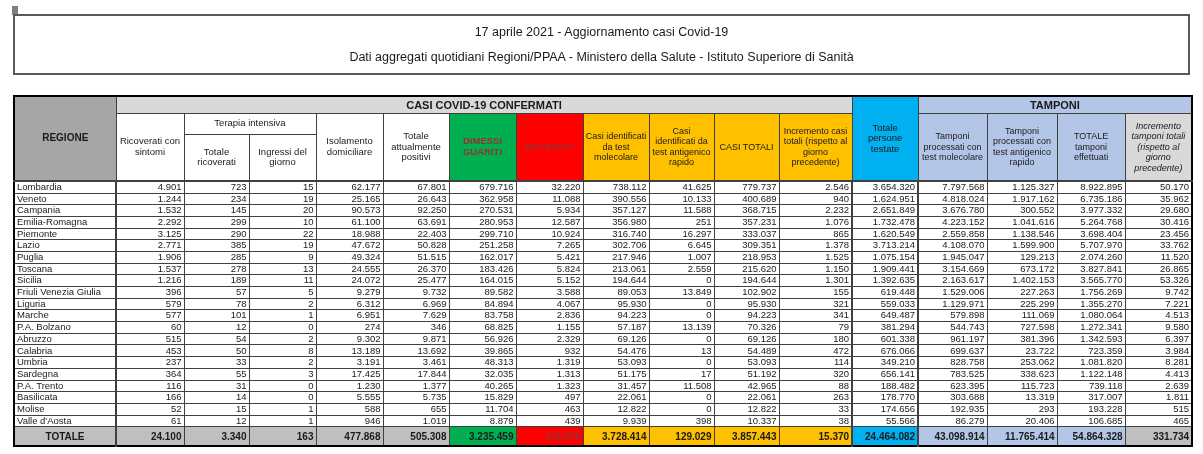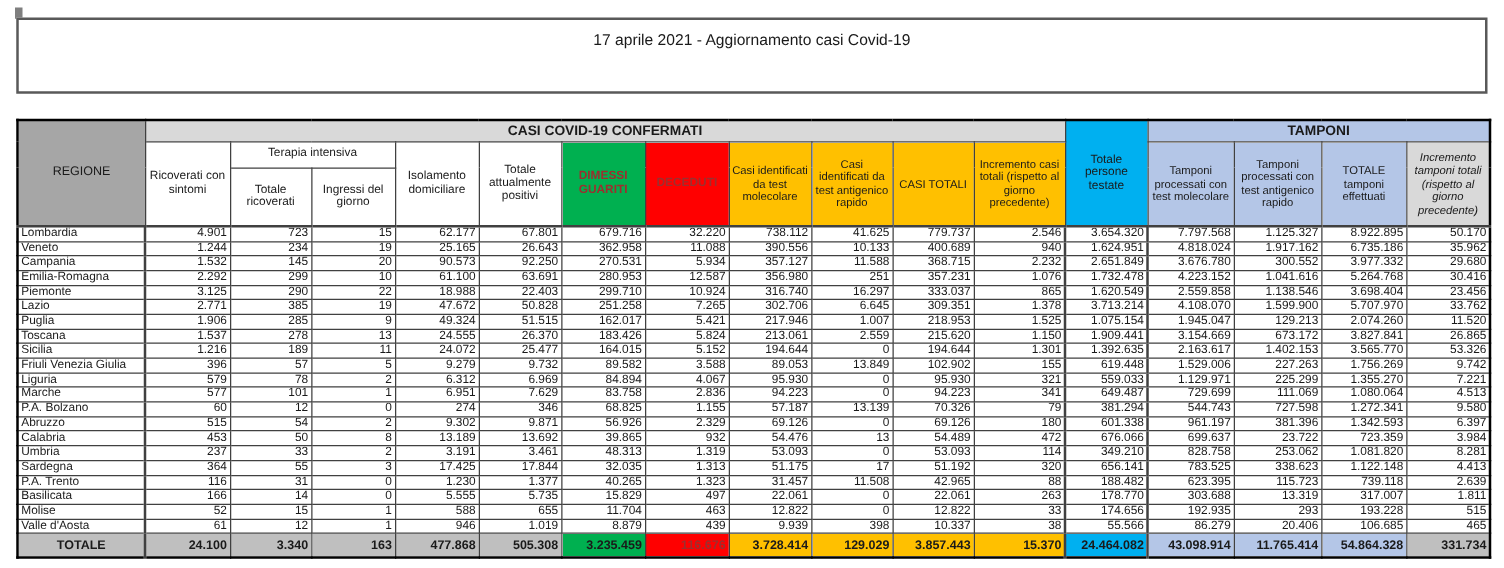--- a/index.html
+++ b/index.html
@@ -17,21 +17,21 @@
   .title-line.l1{margin-top:8px;}
   .title-line.l2{margin-top:9px;}
 
   table.covid{position:absolute;left:13px;top:95px;width:1178px;
               border-collapse:collapse;table-layout:fixed;
               border:2px solid #000;}
   table.covid th,table.covid td{border:1px solid #404040;overflow:hidden;
               vertical-align:middle;padding:0 2px;}
   
   thead th{font-weight:normal;font-size:9.5px;line-height:10.5px;text-align:center;background:#fff;}
-  th.regione-h{background:var(--header-gray);font-weight:normal;font-size:10px;border-right-width:2px;margin-top:17px;}
+  th.regione-h{background:var(--header-gray);font-weight:bold;font-size:10px;border-right-width:2px;margin-top:17px;}
   th.band{background:var(--band-gray);font-weight:bold;font-size:11px;}
   th.band-t{background:var(--blue);font-weight:bold;font-size:11px;}
   th.green{background:var(--green);color:var(--accent-text);font-weight:bold;}
   th.red{background:var(--red);color:var(--accent-text);font-weight:bold;}
   th.yellow{background:var(--yellow);font-size:9px;}
   th.cyan{background:var(--cyan);border-left-width:2px;border-right-width:2px;}
   th.blue{background:var(--blue);font-size:9px;}
   th.graycell{background:var(--band-gray);font-size:9px;font-style:italic;}
   tr.hr1{height:17px;} tr.hr2{height:21px;} tr.hr3{height:47px;}
   
@@ -56,20 +56,21 @@
   tfoot td:nth-child(17){background:var(--total-gray);margin-top:21px;}
 </style>
 </head>
 <body>
 
 <div class="page">
   <div class="corner-nub"></div>
 
   <div class="title-box">
     <div class="title-line l1">17 aprile 2021 - Aggiornamento casi Covid-19</div>
+    <div class="title-line l2">Dati aggregati quotidiani Regioni/PPAA - Ministero della Salute - Istituto Superiore di Sanità</div>
   </div>
 
   <table class="covid">
     <colgroup>
       <col style="width:102px">
         <col style="width:68px">
         <col style="width:65px">
         <col style="width:67px">
       <col style="width:67px">
         <col style="width:66px">
@@ -330,21 +331,21 @@
     <td class="val">1</td>
     <td class="val">6.951</td>
     <td class="val">7.629</td>
     <td class="val">83.758</td>
     <td class="val">2.836</td>
     <td class="val">94.223</td>
     <td class="val">0</td>
     <td class="val">94.223</td>
     <td class="val">341</td>
     <td class="val">649.487</td>
-    <td class="val">729.699</td>
+    <td class="val">579.898</td>
     <td class="val">111.069</td>
     <td class="val">1.080.064</td>
     <td class="val">4.513</td>
   </tr>
         <tr>
     <td class="region">P.A. Bolzano</td>
     <td class="val">60</td>
     <td class="val">12</td>
     <td class="val">0</td>
     <td class="val">274</td>

